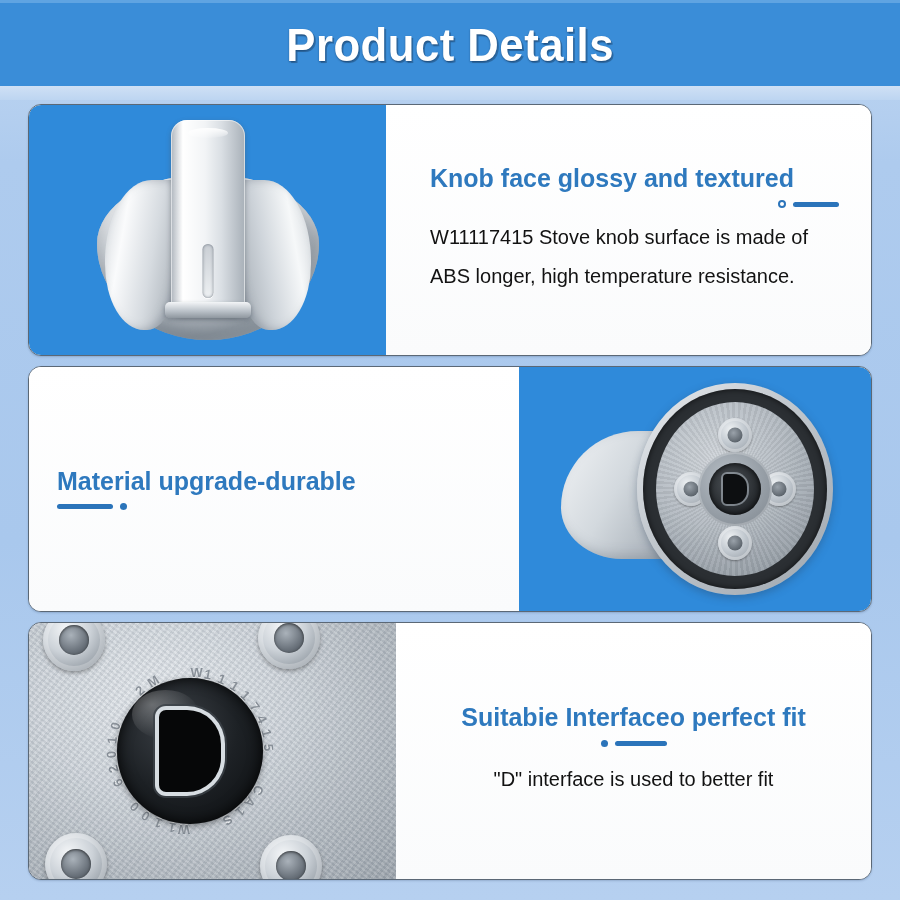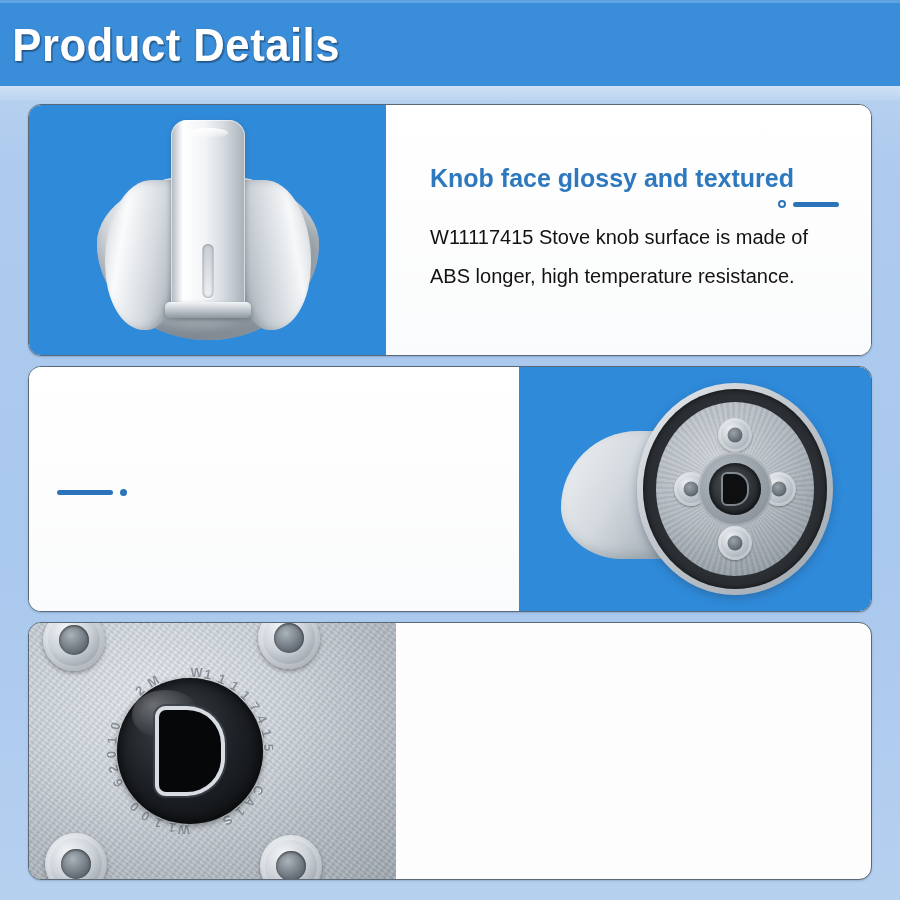--- a/index.html
+++ b/index.html
@@ -23,21 +23,21 @@
 
   
   .header {
     position: relative;
     height: 88px;
     background: #3a8dd8;
     border-top: 3px solid #5fa4e2;
     border-bottom: 2px solid #1b3f63;
     display: flex;
     align-items: center;
-    justify-content: flex-start;
+    justify-content: center;
     box-sizing: border-box;
   }
   .header-title {
     font-size: 47px;
     font-weight: bold;
     color: #ffffff;
     letter-spacing: 0.5px;
     font-family: "Liberation Sans Narrow", "Liberation Sans", sans-serif;
     transform: scaleX(0.93);
     text-shadow: 2px 2px 0 rgba(20,50,80,0.35), 0 1px 2px rgba(10,30,60,0.45);
@@ -437,20 +437,21 @@
                 <div class="kb-screw kb-s3"></div>
                 <div class="kb-screw kb-s4"></div>
                 <div class="kb-hub"></div>
                 <div class="kb-d"></div>
               </div>
             </div>
           </div>
         </div>
       </div>
       <div class="text-panel t2">
+        <div class="card-heading">Material upgrade-durable</div>
         <div class="accent left c2-acc">
           <span class="bar"></span>
           <span class="dot"></span>
         </div>
       </div>
     </div>
 
     <div class="card c3">
       <div class="photo p3">
         <div class="macro">
@@ -492,16 +493,24 @@
             </div>
           <div class="macro-socket">
             <div class="macro-d"></div>
           </div>
           <div class="macro-screw ms-tl"></div>
           <div class="macro-screw ms-tr"></div>
           <div class="macro-screw ms-bl"></div>
           <div class="macro-screw ms-br"></div>
         </div>
       </div>
+      <div class="text-panel t3">
+        <div class="card-heading">Suitabie Interfaceo perfect fit</div>
+        <div class="accent right c3-acc">
+          <span class="dot"></span>
+          <span class="bar"></span>
+        </div>
+        <div class="card-body">"D" interface is used to better fit</div>
+      </div>
     </div>
 
   </div>
 </div>
 
 </body></html>

